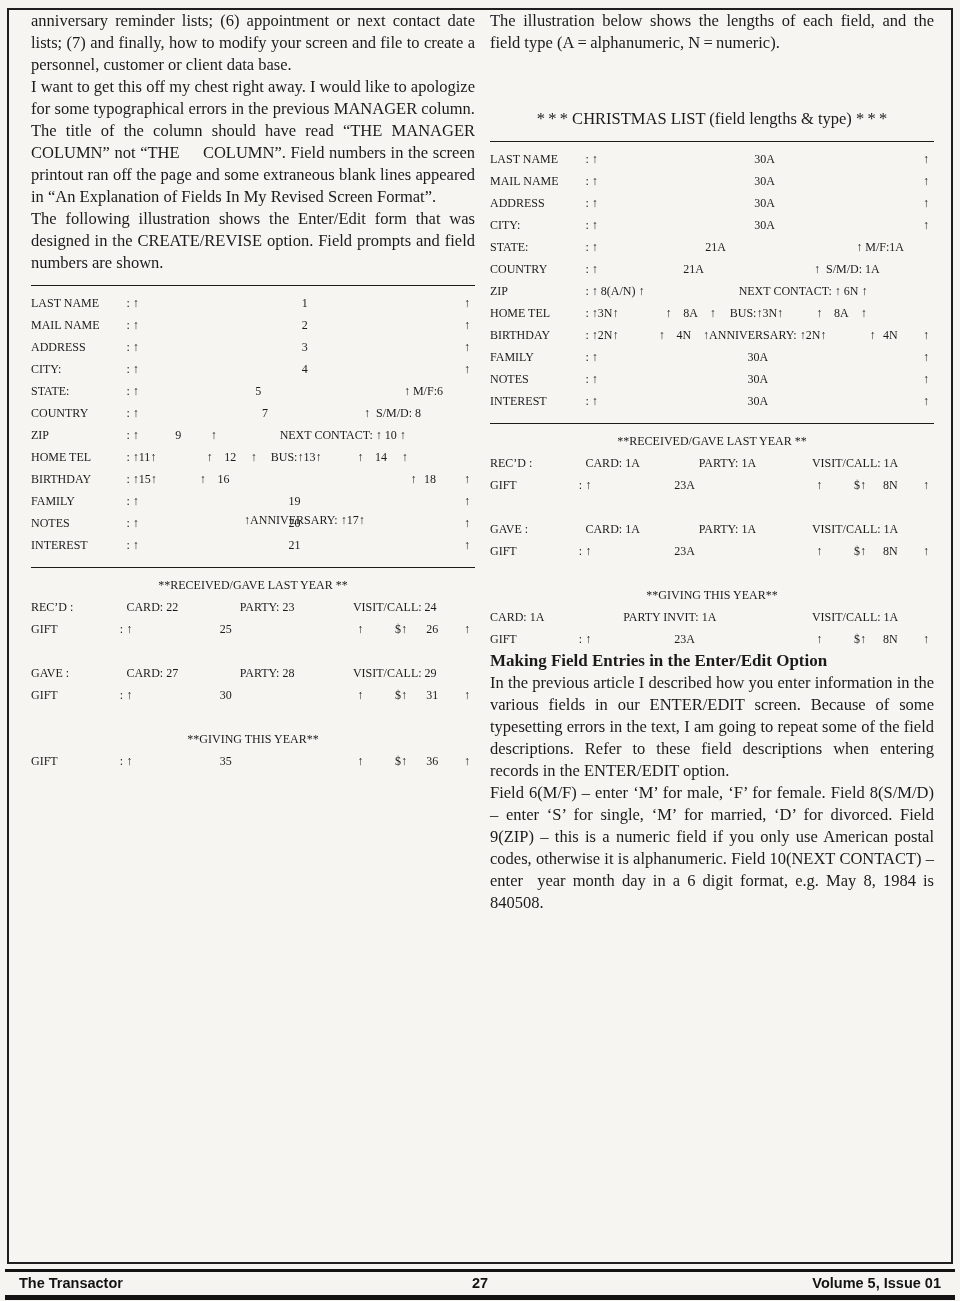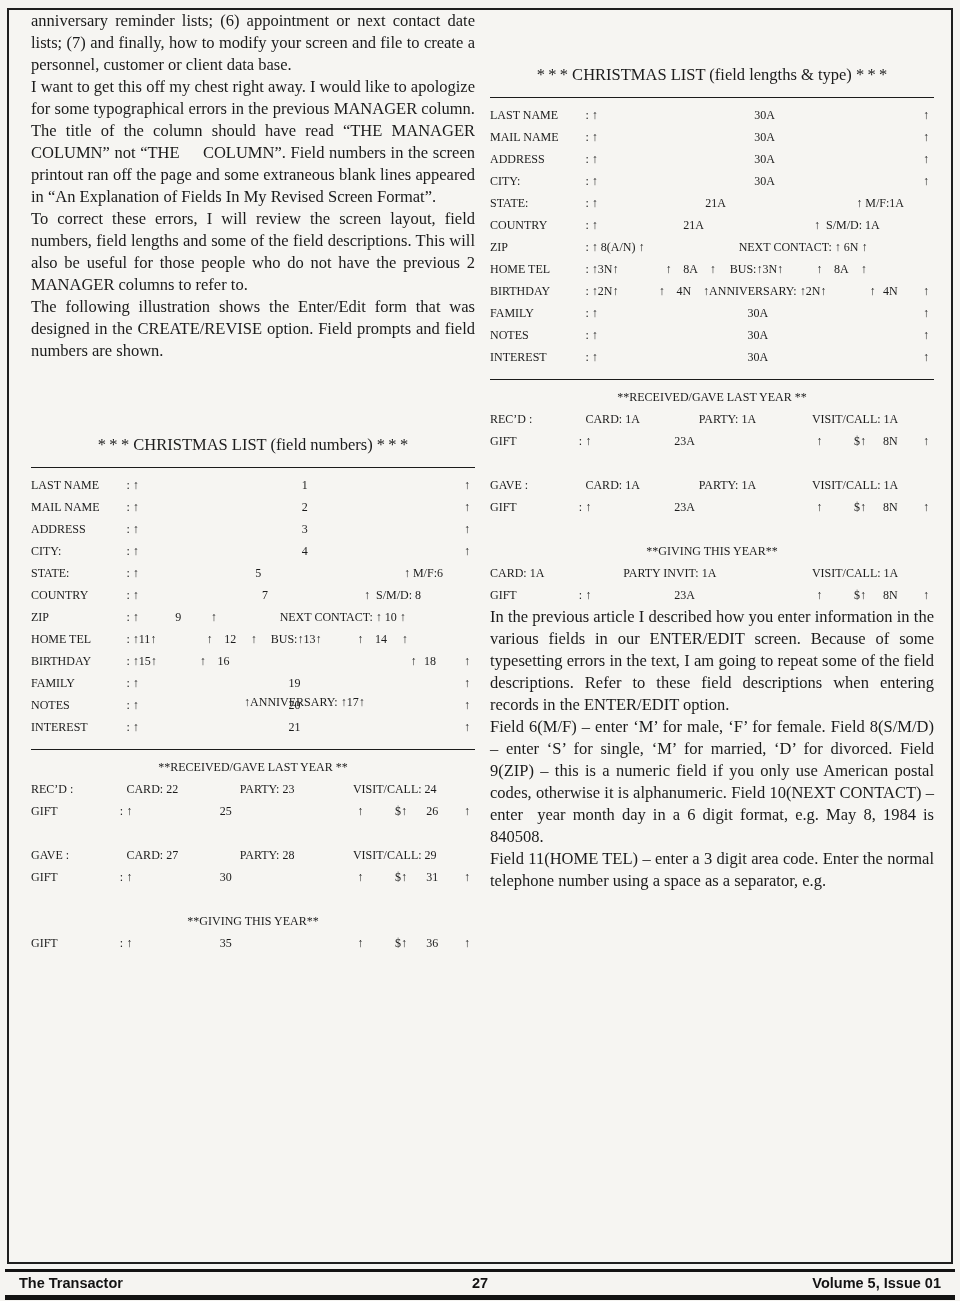--- a/index.html
+++ b/index.html
@@ -57,23 +57,21 @@
   .m-p6{margin-top:20px;}
 </style>
 </head>
 <body>
 
 <div class="page-frame">
 
   <div class="col col-left">
     <p class="body-text para-intro">anniversary reminder lists; (6) appointment or next contact date lists; (7) and finally, how to modify your screen and file to create a personnel, customer or client data base.</p>
     <p class="body-text m-p1">I want to get this off my chest right away. I would like to apologize for some typographical errors in the previous MANAGER column. The title of the column should have read “THE MANAGER COLUMN” not “THE &nbsp;&nbsp;&nbsp; COLUMN”. Field numbers in the screen printout ran off the page and some extraneous blank lines appeared in “An Explanation of Fields In My Revised Screen Format”.</p>
-    <p class="body-text m-p2">To correct these errors, I will review the screen layout, field numbers, field lengths and some of the field descriptions. This will also be useful for those people who do not have the previous 2 MANAGER columns to refer to.</p>
     <p class="body-text m-p3">The following illustration shows the Enter/Edit form that was designed in the CREATE/REVISE option. Field prompts and field numbers are shown.</p>
-    <div class="fig-title m-figtitle-left">* * * CHRISTMAS LIST (field numbers) * * *</div>
     <div class="figure">
         <div class="fig-rule"></div>
         <div class="fig-row">
           <span style="left: 0%;">LAST NAME</span>
           <span style="left: 21.5%;">: ↑</span>
           <span style="left: 61%;">1</span>
           <span style="left: 97.5%;">↑</span>
         </div>
         <div class="fig-row">
           <span style="left: 0%;">MAIL NAME</span>
@@ -192,20 +190,21 @@
           <span style="left: 42.5%;">35</span>
           <span style="left: 73.5%;">↑</span>
           <span style="left: 82%;">$↑</span>
           <span style="left: 89%;">36</span>
           <span style="left: 97.5%;">↑</span>
         </div>
       </div>
   </div>
 
   <div class="col col-right">
+    <p class="body-text para-intro">The illustration below shows the lengths of each field, and the field type (A = alphanumeric, N = numeric).</p>
     <div class="fig-title m-figtitle-right">* * * CHRISTMAS LIST (field lengths &amp; type) * * *</div>
     <div class="figure">
         <div class="fig-rule"></div>
         <div class="fig-row">
           <span style="left: 0%;">LAST NAME</span>
           <span style="left: 21.5%;">: ↑</span>
           <span style="left: 59.5%;">30A</span>
           <span style="left: 97.5%;">↑</span>
         </div>
         <div class="fig-row">
@@ -325,23 +324,23 @@
         <div class="fig-row">
           <span style="left: 0%;">GIFT</span>
           <span style="left: 20%;">: ↑</span>
           <span style="left: 41.5%;">23A</span>
           <span style="left: 73.5%;">↑</span>
           <span style="left: 82%;">$↑</span>
           <span style="left: 88.5%;">8N</span>
           <span style="left: 97.5%;">↑</span>
         </div>
       </div>
+    <h3 class="section-heading m-heading2">Making Field Entries in the Enter/Edit Option</h3>
     <p class="body-text m-p4">In the previous article I described how you enter information in the various fields in our ENTER/EDIT screen. Because of some typesetting errors in the text, I am going to repeat some of the field descriptions. Refer to these field descriptions when entering records in the ENTER/EDIT option.</p>
     <p class="body-text m-p5">Field 6(M/F) – enter ‘M’ for male, ‘F’ for female. Field 8(S/M/D) – enter ‘S’ for single, ‘M’ for married, ‘D’ for divorced. Field 9(ZIP) – this is a numeric field if you only use American postal codes, otherwise it is alphanumeric. Field 10(NEXT CONTACT) – enter &nbsp;year month day in a 6 digit format, e.g. May 8, 1984 is 840508.</p>
-    <p class="body-text m-p6">Field 11(HOME TEL) – enter a 3 digit area code. Enter the normal telephone number using a space as a separator, e.g.</p>
   </div>
 
 </div>
 
 <div class="footer-bar">
   <span class="f-left">The Transactor</span>
   <span class="f-center">27</span>
   <span class="f-right">Volume 5, Issue 01</span>
 </div>
 

